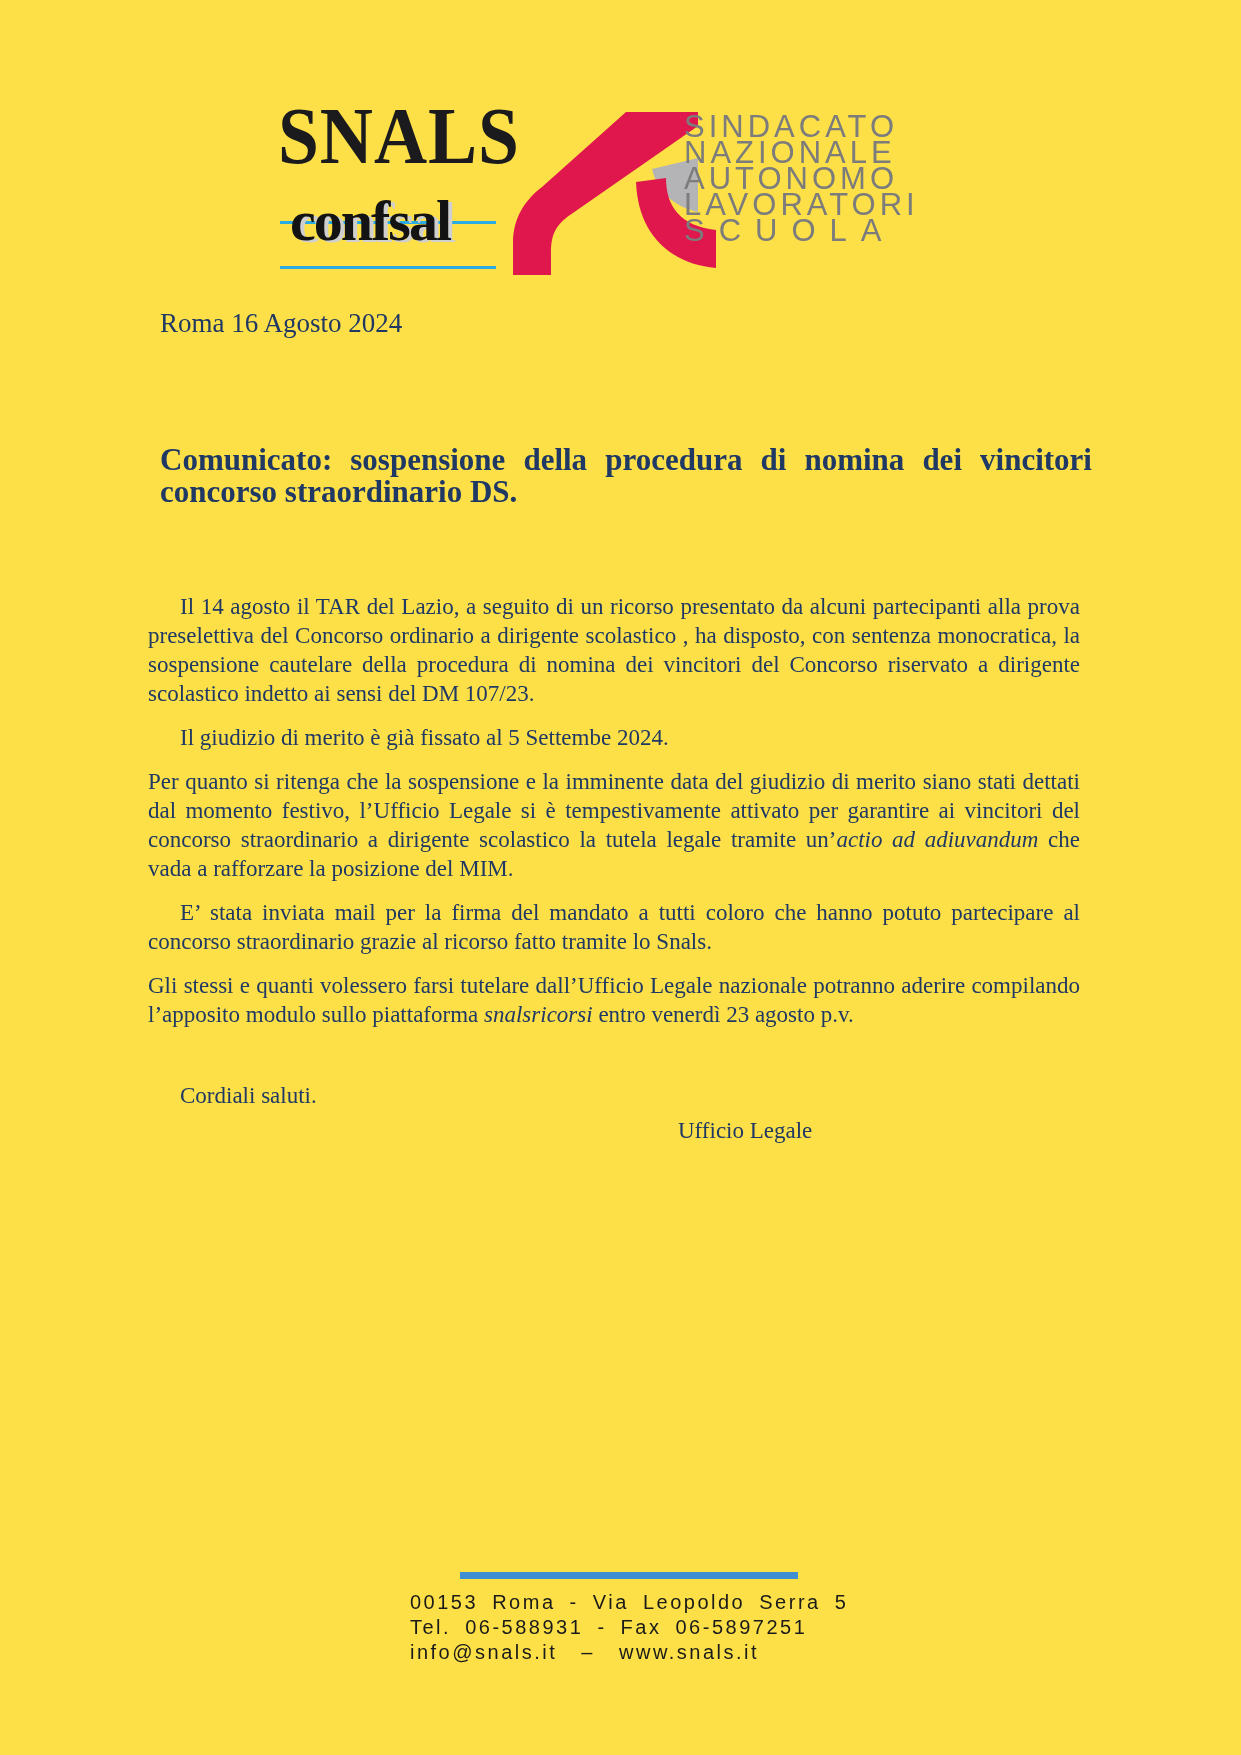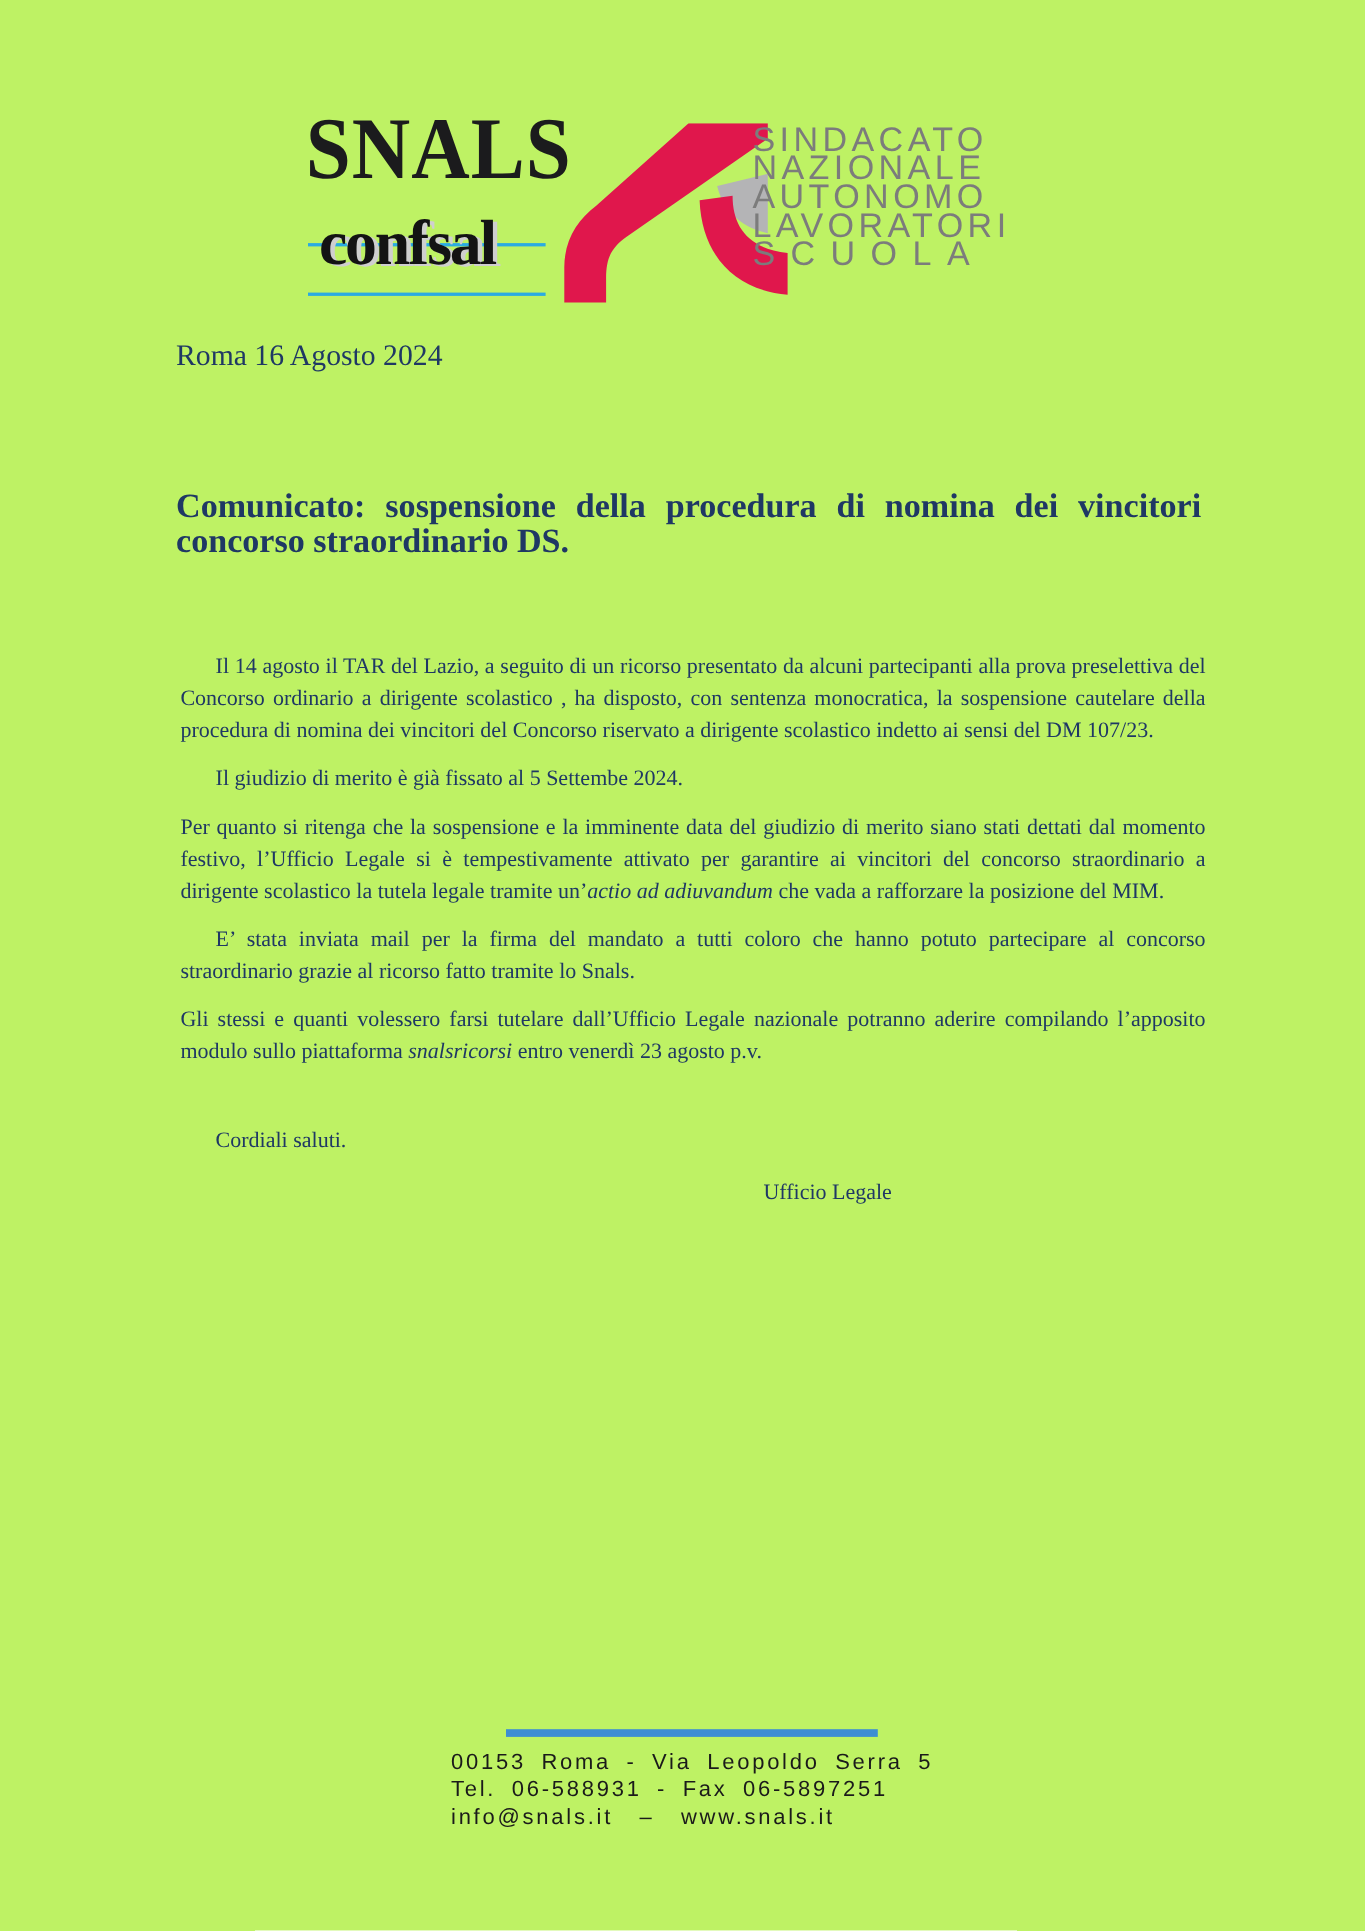--- a/index.html
+++ b/index.html
@@ -1,20 +1,20 @@
 <!DOCTYPE html>
 <html style="--c-navy: #1f3864; --c-logo_red: #e0174c; --c-logo_gray: #b4b4b6; --c-cyan: #2aabe2; --c-org_gray: #7c7c7c; --c-footer_bar_blue: #3d8ed2; --c-footer_text: #1a1a1a;"><head>
 <meta charset="utf-8">
 <style>
   html,body{margin:0;padding:0;background:#ffffff;}
   .page{
     position:relative;
     width:1241px;
     height:1755px;
-    background:#bef264;
+    background:#fde047;
     overflow:hidden;
     font-family:"Liberation Serif","DejaVu Serif",serif;
     color:var(--c-navy,#1f3864);
   }
 
   
   .snals{
     position:absolute;left:278px;top:96px;
     font-family:"Liberation Serif",serif;
     font-weight:bold;font-size:80px;line-height:1;
@@ -44,26 +44,26 @@
 
   
   .date{
     position:absolute;left:160px;top:308px;width:932px;
     text-align:left;font-size:27px;
   }
   .subject{
     position:absolute;left:160px;top:444px;width:932px;margin:0;
     font-weight:bold;font-size:31px;line-height:32px;text-align:justify;
   }
-  .body{position:absolute;left:164px;top:592px;width:932px;font-size:20px;line-height:29px;}
+  .body{position:absolute;left:148px;top:592px;width:932px;font-size:23px;line-height:29px;}
   .para{margin:0 0 15px 0;text-align:justify;}
   .indent{text-indent:32px;}
   .it{font-style:italic;}
   .closing{margin:52px 0 0 0;text-indent:32px;}
-  .signature{margin:18px 0 0 530px;}
+  .signature{margin:6px 0 0 530px;}
 
   
   .footer-bar{
     position:absolute;left:460px;top:1572px;width:338px;height:7px;
     background:var(--c-footer_bar_blue,#3d8ed2);
   }
   .footer-lines{
     position:absolute;left:410px;top:1590px;width:460px;
     text-align:left;
     font-family:"Liberation Sans",sans-serif;

